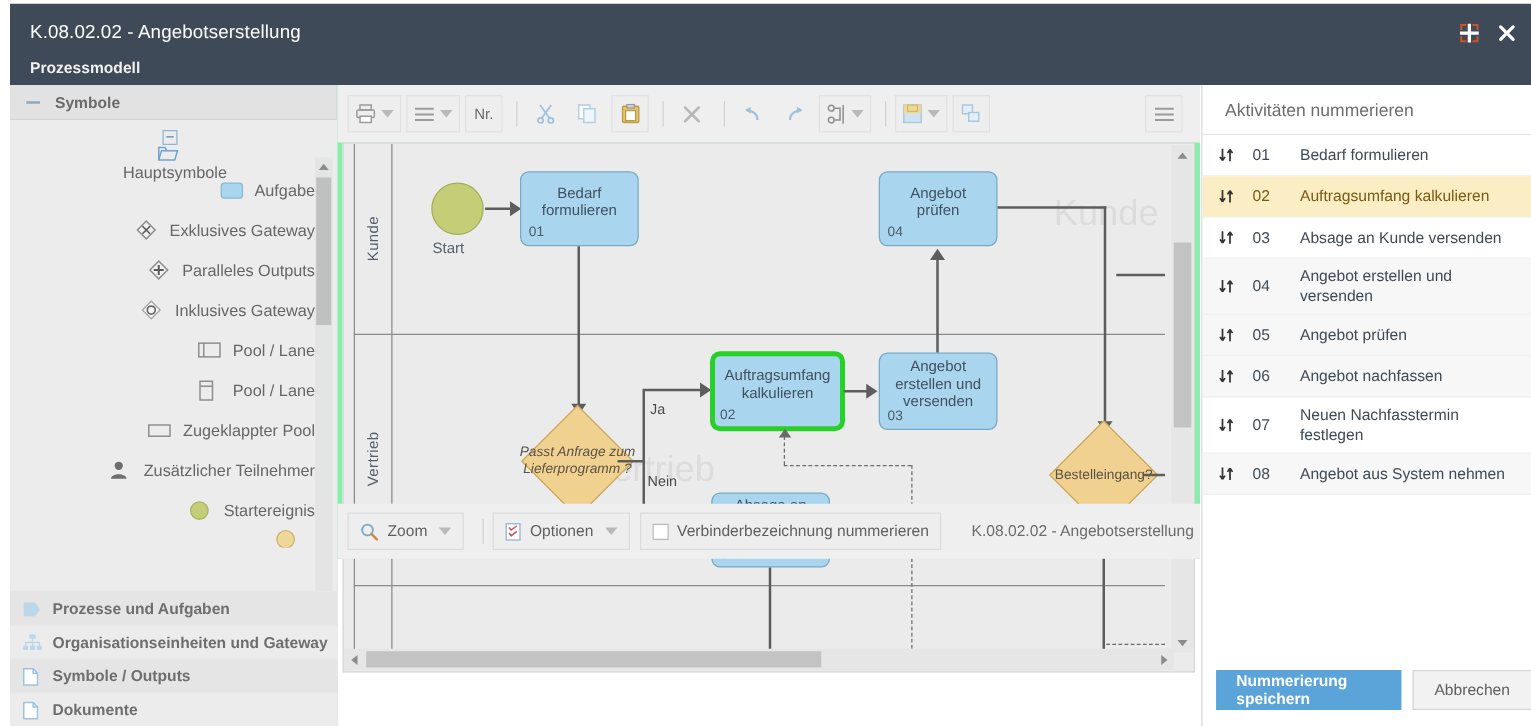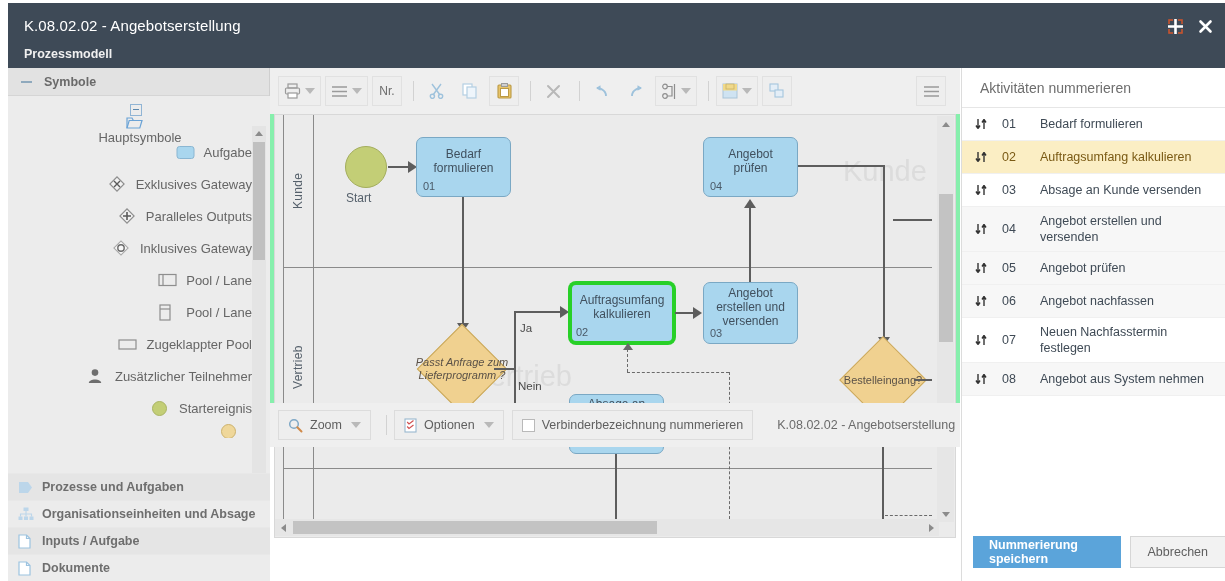--- a/index.html
+++ b/index.html
@@ -501,30 +501,30 @@
       <div class="acc-item">
         <span class="acc-ico">
           <svg width="16" height="14" viewBox="0 0 16 14">
               <rect x="5.5" y="0.5" width="5" height="3.5" fill="#bcd6ea"></rect>
               <rect x="0.5" y="9.5" width="4" height="3.5" fill="#bcd6ea"></rect>
               <rect x="6" y="9.5" width="4" height="3.5" fill="#bcd6ea"></rect>
               <rect x="11.5" y="9.5" width="4" height="3.5" fill="#bcd6ea"></rect>
               <path d="M8 4 L8 7 M2.5 9.5 L2.5 7 L13.5 7 L13.5 9.5 M8 7 L8 9.5" stroke="#bcd6ea" stroke-width="1.1" fill="none"></path>
             </svg>
         </span>
-        <span>Organisationseinheiten und Absage</span>
+        <span>Organisationseinheiten und Gateway</span>
       </div>
       <div class="acc-item">
         <span class="acc-ico">
           <svg width="13" height="15" viewBox="0 0 13 15">
               <path d="M1 1 L8.5 1 L12 4.5 L12 14 L1 14 Z" fill="#ffffff" stroke="#9cc3e0" stroke-width="1.2"></path>
               <path d="M8.5 1 L8.5 4.5 L12 4.5" fill="none" stroke="#9cc3e0" stroke-width="1.2"></path>
             </svg>
         </span>
-        <span>Inputs / Aufgabe</span>
+        <span>Symbole / Outputs</span>
       </div>
       <div class="acc-item">
         <span class="acc-ico">
           <svg width="13" height="15" viewBox="0 0 13 15">
               <path d="M1 1 L8.5 1 L12 4.5 L12 14 L1 14 Z" fill="#ffffff" stroke="#9cc3e0" stroke-width="1.2"></path>
               <path d="M8.5 1 L8.5 4.5 L12 4.5" fill="none" stroke="#9cc3e0" stroke-width="1.2"></path>
             </svg>
         </span>
         <span>Dokumente</span>
       </div>

